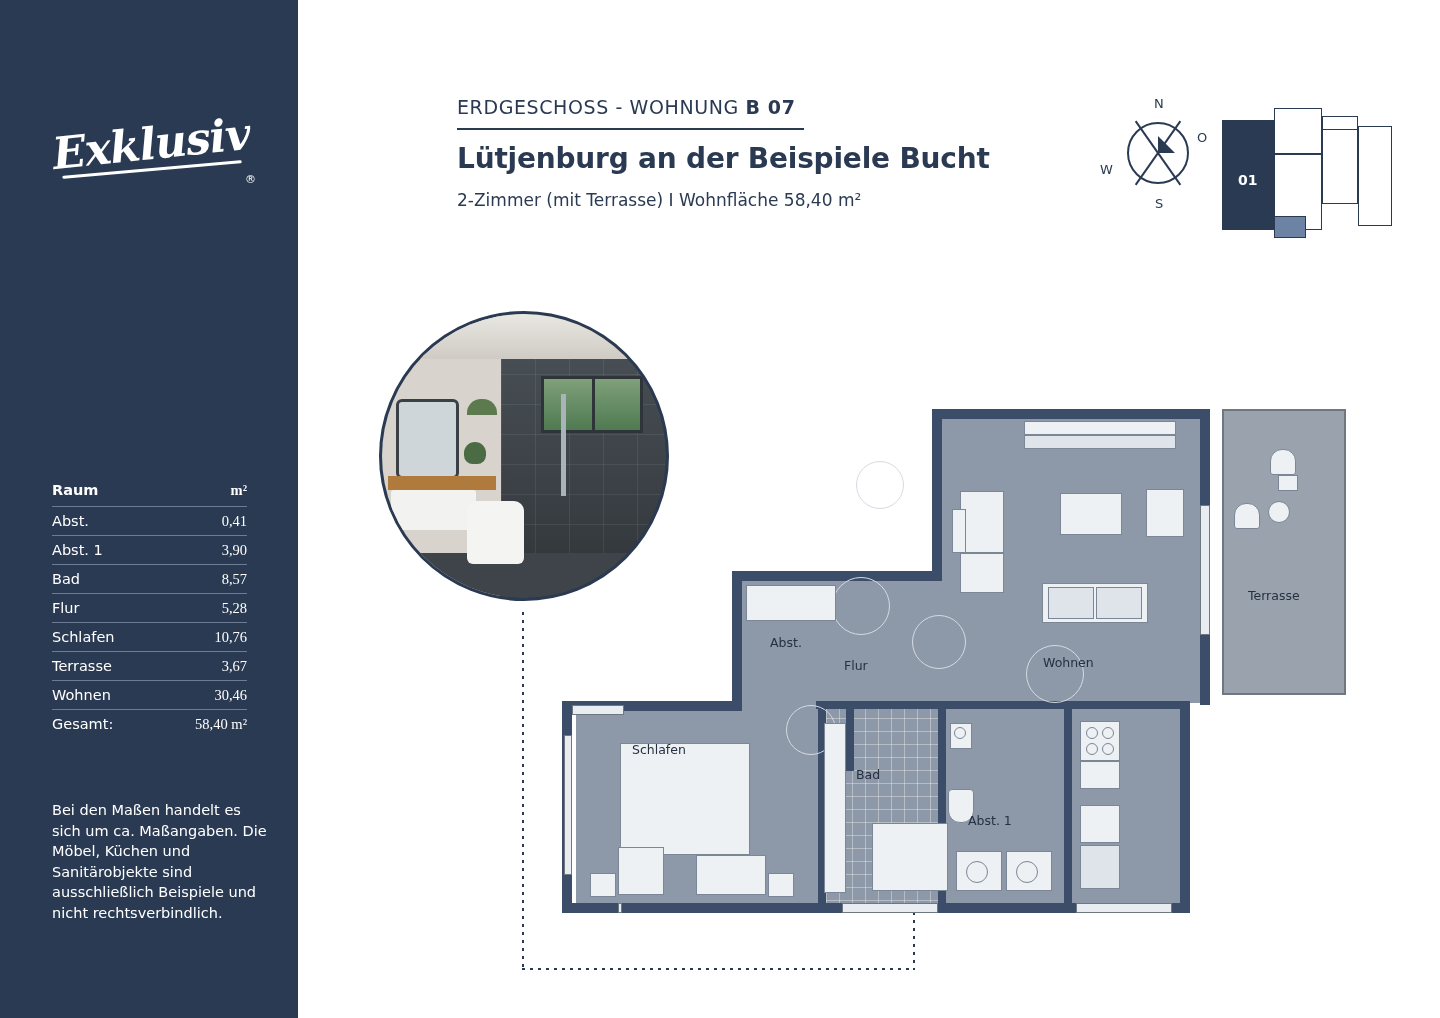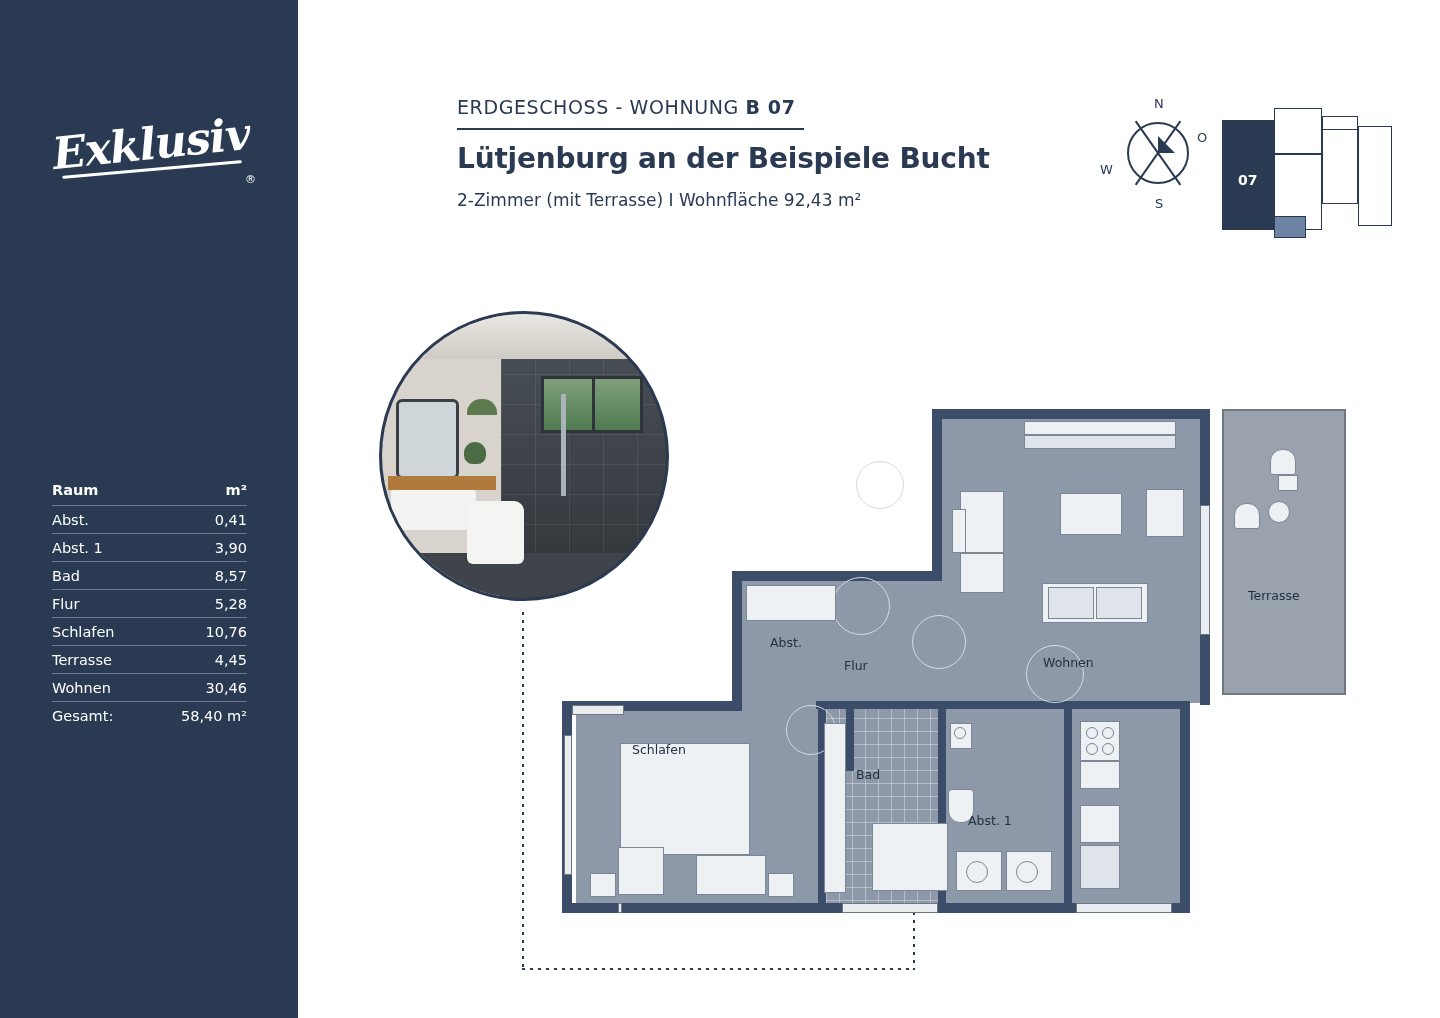--- a/index.html
+++ b/index.html
@@ -55,21 +55,21 @@
   .room-table .rt-row {
     display:flex; justify-content:space-between;
     padding:6px 0 5px 0;
     border-bottom:1px solid #6d7c92;
   }
   .room-table .rt-row:last-child { border-bottom:none; }
   .room-table .rt-total {
     display:flex; justify-content:space-between;
     padding:6px 0 5px 0;
   }
-  .rt-val { text-align:right; }
+  .rt-val { text-align:right;font-family:Liberation Serif, serif; }
 
   .disclaimer {
     position:absolute; left:52px; top:800px; width:215px;
     font-size:14.5px; line-height:1.42;
   }
 
   
   .hdr-sub {
     position:absolute; left:457px; top:96px;
     font-size:19px; letter-spacing:0.6px; color:#2a3a52;
@@ -248,62 +248,63 @@
     <div class="rt-row">
       <span>Flur</span>
       <span class="rt-val">5,28</span>
     </div>
     <div class="rt-row">
       <span>Schlafen</span>
       <span class="rt-val">10,76</span>
     </div>
     <div class="rt-row">
       <span>Terrasse</span>
-      <span class="rt-val">4,45</span>
+      <span class="rt-val">3,67</span>
     </div>
     <div class="rt-row">
       <span>Wohnen</span>
       <span class="rt-val">30,46</span>
     </div>
 
     <div class="rt-total">
       <span>Gesamt:</span>
       <span class="rt-val">58,40 m²</span>
     </div>
   </div>
 
+  <div class="disclaimer">Bei den Maßen handelt es sich um ca. Maßangaben. Die Möbel, Küchen und Sanitärobjekte sind ausschließlich Beispiele und nicht rechtsverbindlich.</div>
 </div>
 
 <div class="hdr-sub">
   <span>ERDGESCHOSS - WOHNUNG </span><b>B 07</b>
 </div>
 <div class="hdr-rule"></div>
 <div class="hdr-title">Lütjenburg an der Beispiele Bucht</div>
-<div class="hdr-meta">2-Zimmer (mit Terrasse) I Wohnfläche 92,43 m²</div>
+<div class="hdr-meta">2-Zimmer (mit Terrasse) I Wohnfläche 58,40 m²</div>
 
 <div class="compass">
   <div class="needle-a"></div>
   <div class="needle-b"></div>
   <div class="ring"></div>
   <div class="dot"></div>
   <span class="lbl n">N</span>
   <span class="lbl o">O</span>
   <span class="lbl s">S</span>
   <span class="lbl w">W</span>
 </div>
 
 <div class="keyplan">
   <div class="kp filled" style="left:0;top:12px;width:52px;height:110px;"></div>
   <div class="kp" style="left:52px;top:0;width:48px;height:46px;"></div>
   <div class="kp" style="left:52px;top:46px;width:48px;height:76px;"></div>
   <div class="kp" style="left:100px;top:18px;width:36px;height:78px;"></div>
   <div class="kp" style="left:100px;top:8px;width:36px;height:14px;"></div>
   <div class="kp" style="left:136px;top:18px;width:34px;height:100px;"></div>
   <div class="kp mid" style="left:52px;top:108px;width:32px;height:22px;"></div>
-  <span class="kp-num">07</span>
+  <span class="kp-num">01</span>
 </div>
 
 <div class="photo">
   <div class="ph-wallL"></div>
   <div class="ph-wallR"></div>
   <div class="ph-tilegrid"></div>
   <div class="ph-ceil"></div>
   <div class="ph-win"></div>
   <div class="ph-mirror"></div>
   <div class="ph-lamp"></div>

